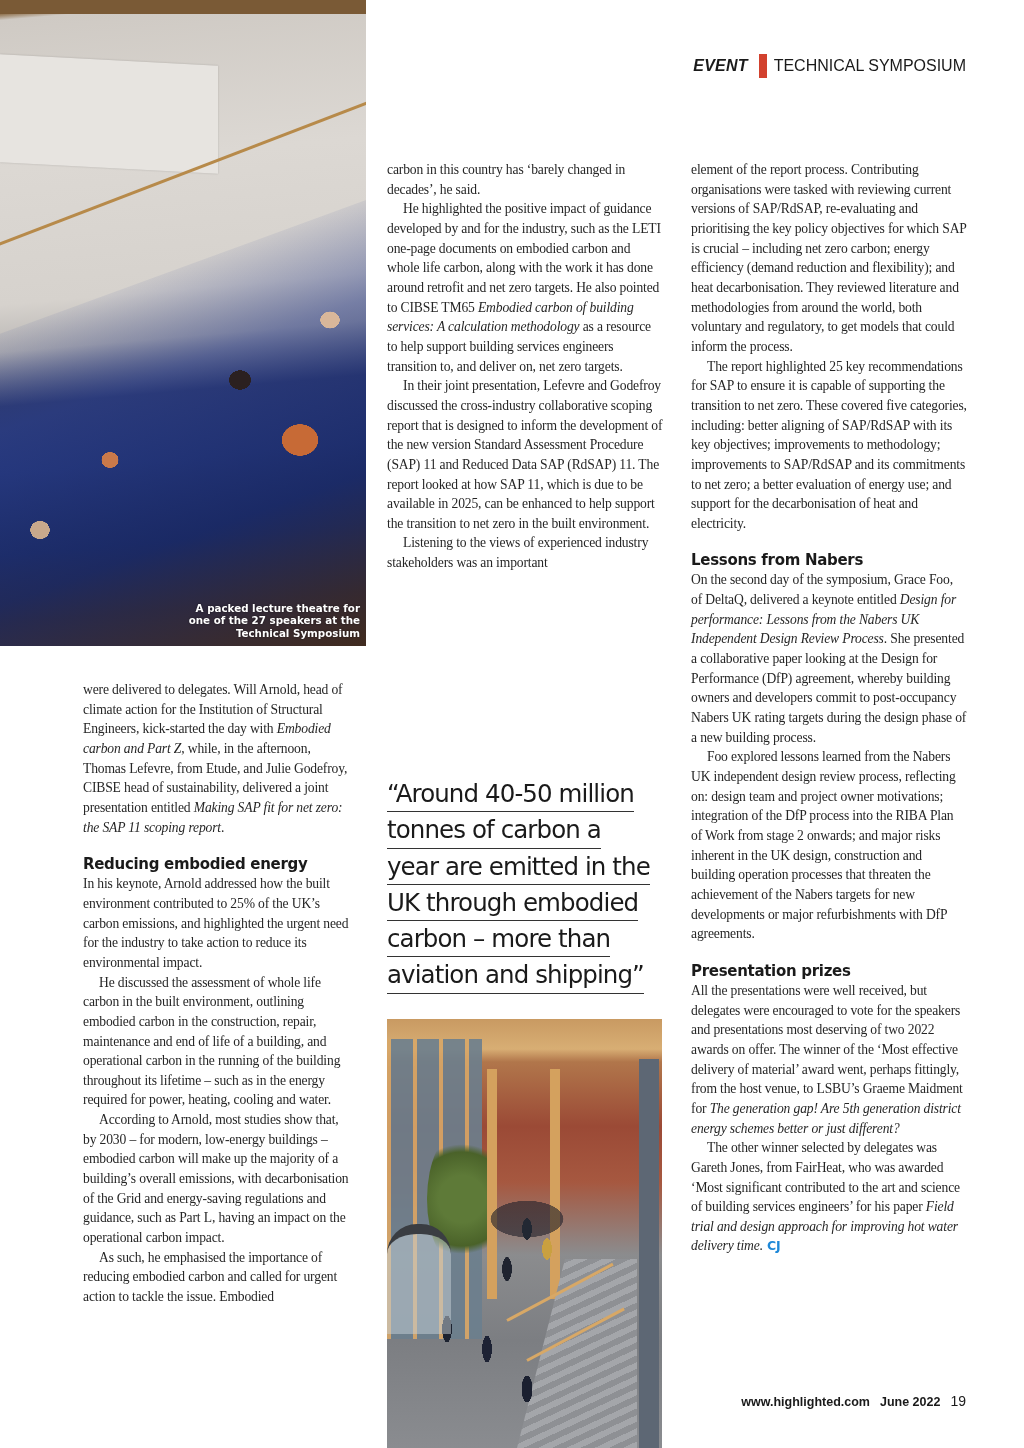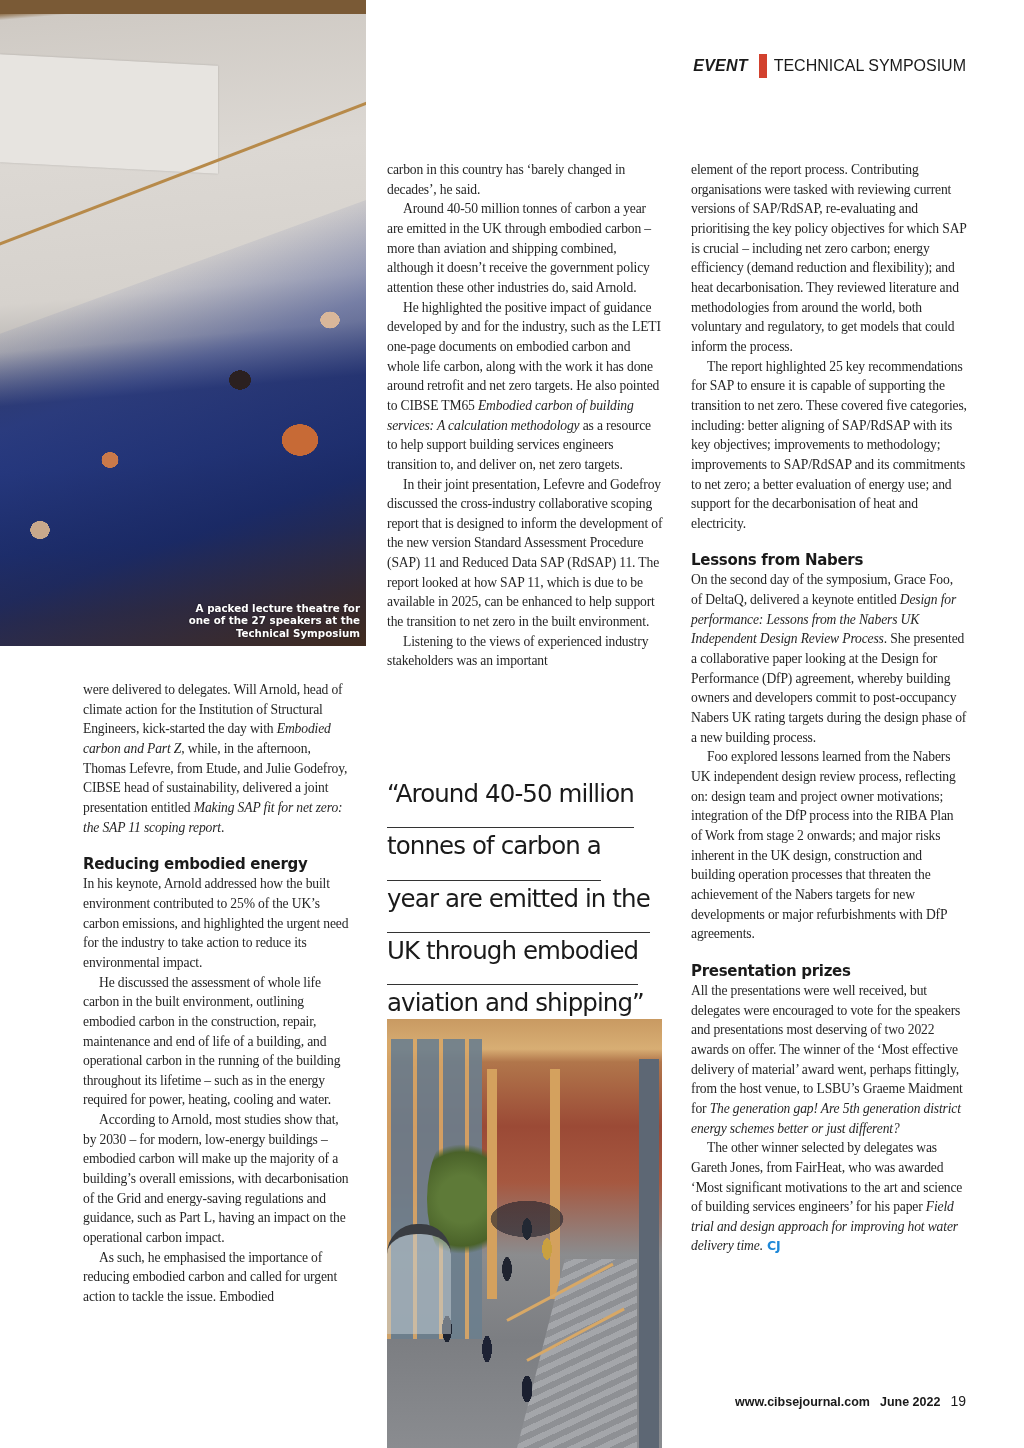--- a/index.html
+++ b/index.html
@@ -34,21 +34,21 @@
   .col em { font-style: italic; }
   .col h2 { font-family: "DejaVu Sans", sans-serif; font-weight: bold; font-size: 15px; line-height: 20px; color: #1a1a1a; margin-top: 17px; letter-spacing: -0.3px; }
   .col1 { left: 83px; top: 680px; width: 270px; }
   .col2 { left: 387px; top: 160px; width: 276px; }
   .col3 { left: 691px; top: 160px; width: 276px; }
   .col3 h2.first { }
   .cj { font-family: "DejaVu Sans", sans-serif; font-weight: bold; font-style: normal; color: #1e88d8; font-size: 12.5px; margin-left: 4px; text-align: right; }
 
   
   .pullquote { position: absolute; left: 387px; top: 776px; width: 260px; font-family: "DejaVu Sans", sans-serif; font-size: 24.5px; line-height: 35.3px; color: #1a1a1a; letter-spacing: -0.9px; }
-  .pullquote .ql { display: table; border-bottom: 1.5px solid #333; padding-bottom: 16px; white-space: nowrap; }
+  .pullquote .ql { display: table; border-bottom: 1.5px solid #333; padding-bottom: 0px; white-space: nowrap; }
 
   
   .photo2 { position: absolute; left: 387px; top: 1019px; width: 275px; height: 429px; overflow: hidden;
     background: linear-gradient(180deg, #c99a62 0%, #d8ae74 7%, #b1764b 10%, #9b4a36 25%, #a65840 38%, #8b8c8e 55%, #7c7e82 75%, #8a8c90 100%); }
   .photo2 .windows { position: absolute; left: 0; top: 20px; width: 95px; height: 300px; background: repeating-linear-gradient(90deg, #d8a768 0 4px, #6c7f8e 4px 26px), #6d8090; opacity: 0.9; }
   .photo2 .tree { position: absolute; left: 40px; top: 110px; width: 70px; height: 140px; border-radius: 50%; background: radial-gradient(circle, #5e7a38 30%, #4a6229 60%, transparent 70%); }
   .photo2 .pillar { position: absolute; top: 50px; width: 10px; height: 230px; background: #d4a15e; }
   .photo2 .pillar.p1 { left: 100px; } .photo2 .pillar.p2 { left: 163px; }
   .photo2 .column { position: absolute; left: 252px; top: 40px; width: 20px; height: 389px; background: #5d6774; }
   .photo2 .revolve { position: absolute; left: 0; top: 205px; width: 64px; height: 110px; border-top: 10px solid #3a3d42; background: rgba(200,210,215,0.5); border-radius: 30px 30px 0 0; }
@@ -95,33 +95,32 @@
   <p><span>were delivered to delegates. Will Arnold, head of climate action for the Institution of Structural Engineers, kick-started the day with </span><em>Embodied carbon and Part Z</em><span>, while, in the afternoon, Thomas Lefevre, from Etude, and Julie Godefroy, CIBSE head of sustainability, delivered a joint presentation entitled </span><em>Making SAP fit for net zero: the SAP 11 scoping report</em><span>.</span></p>
   <h2>Reducing embodied energy</h2>
   <p>In his keynote, Arnold addressed how the built environment contributed to 25% of the UK’s carbon emissions, and highlighted the urgent need for the industry to take action to reduce its environmental impact.</p>
   <p class="indent">He discussed the assessment of whole life carbon in the built environment, outlining embodied carbon in the construction, repair, maintenance and end of life of a building, and operational carbon in the running of the building throughout its lifetime – such as in the energy required for power, heating, cooling and water.</p>
   <p class="indent">According to Arnold, most studies show that, by 2030 – for modern, low-energy buildings – embodied carbon will make up the majority of a building’s overall emissions, with decarbonisation of the Grid and energy-saving regulations and guidance, such as Part L, having an impact on the operational carbon impact.</p>
   <p class="indent">As such, he emphasised the importance of reducing embodied carbon and called for urgent action to tackle the issue. Embodied</p>
 </div>
 
 <div class="col col2">
   <p>carbon in this country has ‘barely changed in decades’, he said.</p>
-  <p class="indent">Around 40-50 million tonnes of carbon a year are emitted in the UK through embodied carbon – more than aviation and shipping combined, although it doesn’t receive the government policy attention these other industries do, said Arnold.</p>
   <p class="indent"><span>He highlighted the positive impact of guidance developed by and for the industry, such as the LETI one-page documents on embodied carbon and whole life carbon, along with the work it has done around retrofit and net zero targets. He also pointed to CIBSE TM65 </span><em>Embodied carbon of building services: A calculation methodology</em><span> as a resource to help support building services engineers transition to, and deliver on, net zero targets.</span></p>
   <p class="indent">In their joint presentation, Lefevre and Godefroy discussed the cross-industry collaborative scoping report that is designed to inform the development of the new version Standard Assessment Procedure (SAP) 11 and Reduced Data SAP (RdSAP) 11. The report looked at how SAP 11, which is due to be available in 2025, can be enhanced to help support the transition to net zero in the built environment.</p>
   <p class="indent">Listening to the views of experienced industry stakeholders was an important</p>
 </div>
 
 <div class="pullquote">
   <span class="ql">“Around 40-50 million</span>
   <span class="ql">tonnes of carbon a</span>
   <span class="ql">year are emitted in the</span>
   <span class="ql">UK through embodied</span>
+  <span class="ql">carbon – more than</span>
   <span class="ql">aviation and shipping”</span>
-  <span class="ql">carbon – more than</span>
 </div>
 
 <div class="photo2">
   <div class="windows"></div>
   <div class="tree"></div>
   <div class="pillar p1"></div>
   <div class="pillar p2"></div>
   <div class="stairs"></div>
   <div class="rail" style="left:120px; top:300px; width:120px; transform:rotate(-28deg);"></div>
   <div class="rail" style="left:140px; top:340px; width:110px; transform:rotate(-28deg);"></div>
@@ -131,20 +130,20 @@
 </div>
 
 <div class="col col3">
   <p>element of the report process. Contributing organisations were tasked with reviewing current versions of SAP/RdSAP, re-evaluating and prioritising the key policy objectives for which SAP is crucial – including net zero carbon; energy efficiency (demand reduction and flexibility); and heat decarbonisation. They reviewed literature and methodologies from around the world, both voluntary and regulatory, to get models that could inform the process.</p>
   <p class="indent">The report highlighted 25 key recommendations for SAP to ensure it is capable of supporting the transition to net zero. These covered five categories, including: better aligning of SAP/RdSAP with its key objectives; improvements to methodology; improvements to SAP/RdSAP and its commitments to net zero; a better evaluation of energy use; and support for the decarbonisation of heat and electricity.</p>
   <h2 class="first">Lessons from Nabers</h2>
   <p><span>On the second day of the symposium, Grace Foo, of DeltaQ, delivered a keynote entitled </span><em>Design for performance: Lessons from the Nabers UK Independent Design Review Process</em><span>. She presented a collaborative paper looking at the Design for Performance (DfP) agreement, whereby building owners and developers commit to post-occupancy Nabers UK rating targets during the design phase of a new building process.</span></p>
   <p class="indent">Foo explored lessons learned from the Nabers UK independent design review process, reflecting on: design team and project owner motivations; integration of the DfP process into the RIBA Plan of Work from stage 2 onwards; and major risks inherent in the UK design, construction and building operation processes that threaten the achievement of the Nabers targets for new developments or major refurbishments with DfP agreements.</p>
   <h2>Presentation prizes</h2>
   <p><span>All the presentations were well received, but delegates were encouraged to vote for the speakers and presentations most deserving of two 2022 awards on offer. The winner of the ‘Most effective delivery of material’ award went, perhaps fittingly, from the host venue, to LSBU’s Graeme Maidment for </span><em>The generation gap! Are 5th generation district energy schemes better or just different?</em></p>
-  <p class="indent"><span>The other winner selected by delegates was Gareth Jones, from FairHeat, who was awarded ‘Most significant motivations to the art and science of building services engineers’ for his paper </span><em>Field trial and design approach for improving hot water delivery time.</em><span class="cj">CJ</span></p>
+  <p class="indent"><span>The other winner selected by delegates was Gareth Jones, from FairHeat, who was awarded ‘Most significant contributed to the art and science of building services engineers’ for his paper </span><em>Field trial and design approach for improving hot water delivery time.</em><span class="cj">CJ</span></p>
 </div>
 
 <div class="footer">
-  <span class="url">www.cibsejournal.com</span>
+  <span class="url">www.highlighted.com</span>
   <span class="date">June 2022</span>
   <span class="page">19</span>
 </div>
 
 </body></html>

